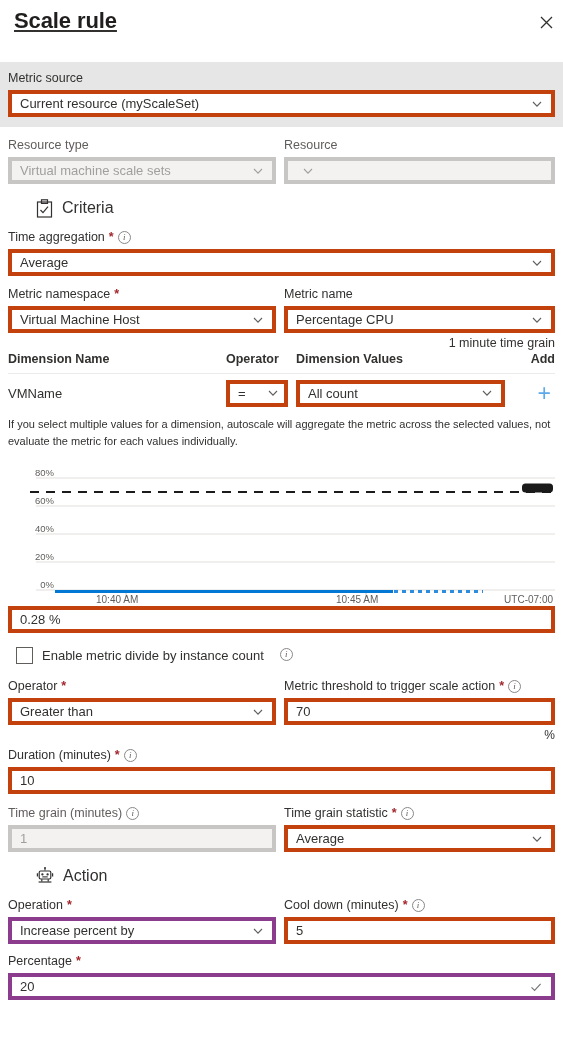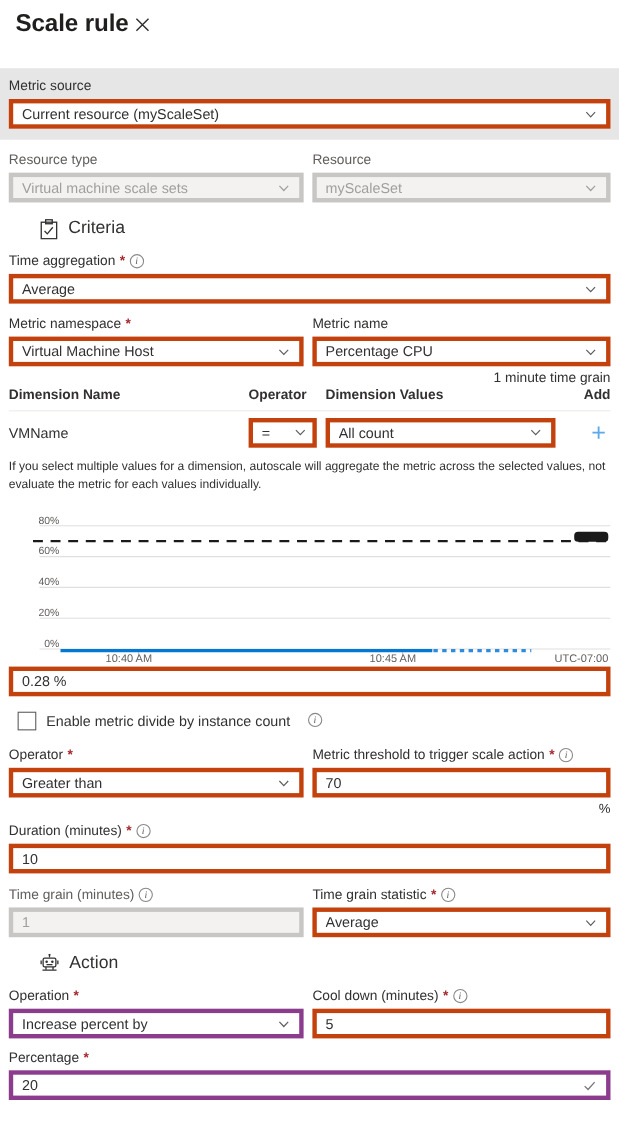--- a/index.html
+++ b/index.html
@@ -14,21 +14,23 @@
     color: #323130;
     position: relative;
     overflow: hidden;
   }
 
   
   .header {
     height: 62px;
     display: flex;
     align-items: flex-start;
+    justify-content: space-between;
     padding: 6px 4px 0 14px;
+    text-decoration: underline;
   }
   .page-title {
     font-size: 22px;
     font-weight: 600;
     color: #201f1e;
     letter-spacing: -0.1px;
     line-height: 30px;
     margin: 0;
   }
   .close-btn {
@@ -251,21 +253,20 @@
         <svg class="chev" viewBox="0 0 12 12">
           <path d="M2 4 L6 8.2 L10 4" stroke="currentColor" stroke-width="1.1" fill="none"></path>
         </svg>
       </div>
     </div>
     <div class="col wide">
       <div class="field-label muted">
         <span>Resource</span>
       </div>
       <div class="ctl disabled">
-        <span class="val">myScaleSet</span>
         <svg class="chev" viewBox="0 0 12 12">
           <path d="M2 4 L6 8.2 L10 4" stroke="currentColor" stroke-width="1.1" fill="none"></path>
         </svg>
       </div>
     </div>
   </div>
 
   <div class="section-head">
     <svg width="17" height="19" viewBox="0 0 17 19">
       <rect x="1.5" y="3" width="14" height="15" fill="none" stroke="#323130" stroke-width="1.2"></rect>

